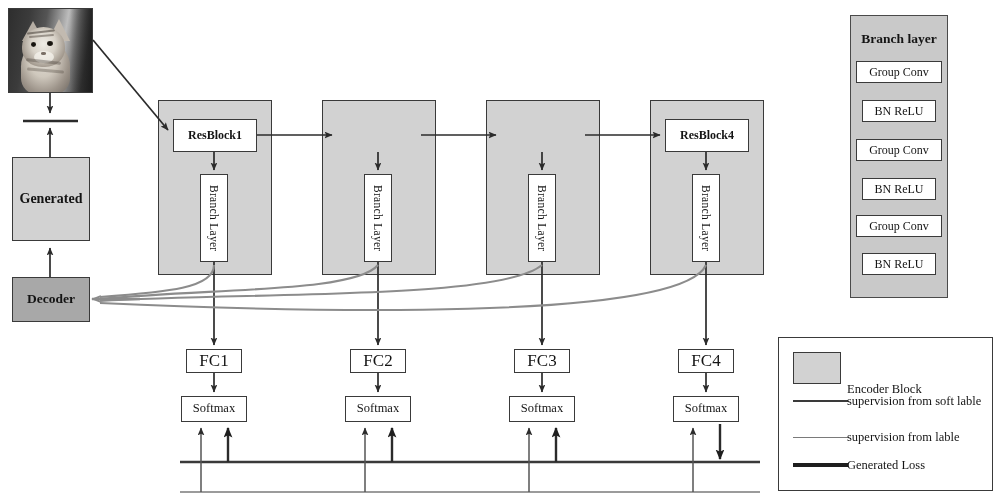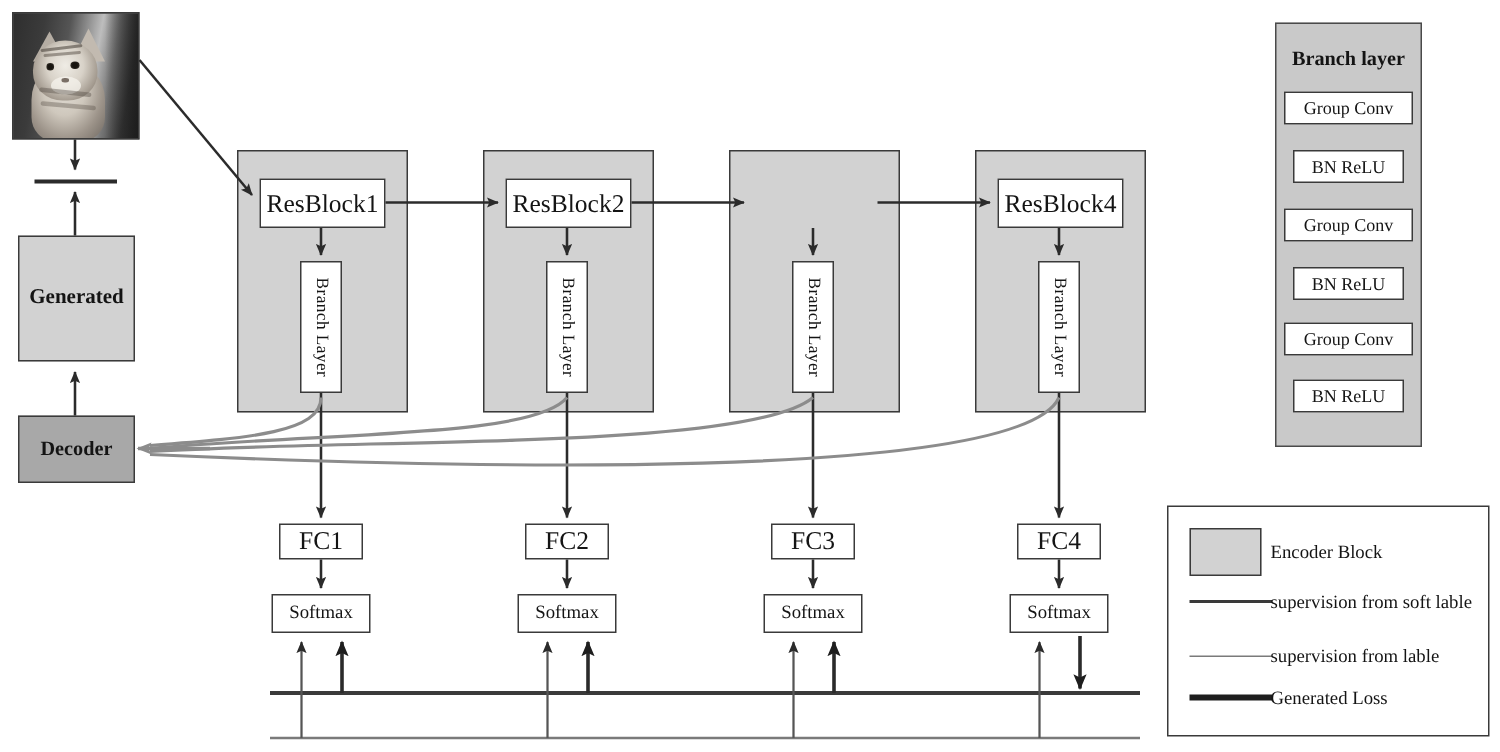--- a/index.html
+++ b/index.html
@@ -14,21 +14,21 @@
   
   .box{position:absolute;box-sizing:border-box;display:flex;align-items:center;justify-content:center;
        line-height:1.05;}
   .encoder-block{background:#d2d2d2;border:1.6px solid #3a3a3a;}
   .white-box{background:#ffffff;border:1.6px solid #3a3a3a;}
   .gen-box{background:#d2d2d2;border:1.8px solid #3a3a3a;}
   .dec-box{background:#a8a8a8;border:1.8px solid #3a3a3a;}
   .panel{background:#c9c9c9;border:1.6px solid #4a4a4a;}
   .legend-panel{background:#ffffff;border:1.6px solid #3a3a3a;}
 
-  .resblock{font-weight:normal;font-size:17px;color:#141414;}
+  .resblock{font-weight:bold;font-size:12px;color:#141414;}
   .branchlayer{font-size:11.5px;color:#141414;writing-mode:vertical-rl;text-orientation:mixed;
                 letter-spacing:0.3px;}
   .fc{font-size:17px;color:#141414;}
   .softmax{font-size:12.5px;color:#141414;}
   .genlabel{font-weight:bold;font-size:14px;color:#141414;}
   .declabel{font-weight:bold;font-size:13.5px;color:#141414;}
   .panel-title{position:absolute;width:100%;text-align:center;font-weight:bold;font-size:13.5px;color:#141414;}
   .stack-box{font-size:12px;color:#141414;}
   .legend-text{position:absolute;font-size:12.5px;color:#141414;white-space:nowrap;}
   .legend-swatch{position:absolute;background:#d2d2d2;border:1.6px solid #3a3a3a;box-sizing:border-box;}
@@ -89,21 +89,20 @@
 
   <div class="box dec-box declabel" style="left:12px;top:277px;width:78px;height:45px;">Decoder</div>
 
   <div class="box gen-box genlabel" style="left:12px;top:157px;width:78px;height:84px;">Generated</div>
 
   <div class="box encoder-block" style="left:158px;top:100px;width:114px;height:175px;"></div>
   <div class="box white-box resblock" style="left:173px;top:119px;width:84px;height:33px;">ResBlock1</div>
   <div class="box white-box branchlayer" style="left:200px;top:174px;width:28px;height:88px;">Branch Layer</div>
 
   <div class="box encoder-block" style="left:322px;top:100px;width:114px;height:175px;"></div>
-  <div class="box white-box resblock" style="left:337px;top:119px;width:84px;height:33px;">ResBlock2</div>
   <div class="box white-box branchlayer" style="left:364px;top:174px;width:28px;height:88px;">Branch Layer</div>
 
   <div class="box encoder-block" style="left:486px;top:100px;width:114px;height:175px;"></div>
   <div class="box white-box branchlayer" style="left:528px;top:174px;width:28px;height:88px;">Branch Layer</div>
 
   <div class="box encoder-block" style="left:650px;top:100px;width:114px;height:175px;"></div>
   <div class="box white-box resblock" style="left:665px;top:119px;width:84px;height:33px;">ResBlock4</div>
   <div class="box white-box branchlayer" style="left:692px;top:174px;width:28px;height:88px;">Branch Layer</div>
 
   <div class="box white-box fc" style="left:186px;top:349px;width:56px;height:24px;">FC1</div>
@@ -122,21 +121,21 @@
   <div class="box white-box stack-box" style="left:856px;top:61px;width:86px;height:22px;">Group Conv</div>
   <div class="box white-box stack-box" style="left:862px;top:100px;width:74px;height:22px;">BN  ReLU</div>
   <div class="box white-box stack-box" style="left:856px;top:139px;width:86px;height:22px;">Group Conv</div>
   <div class="box white-box stack-box" style="left:862px;top:178px;width:74px;height:22px;">BN  ReLU</div>
   <div class="box white-box stack-box" style="left:856px;top:215px;width:86px;height:22px;">Group Conv</div>
   <div class="box white-box stack-box" style="left:862px;top:253px;width:74px;height:22px;">BN  ReLU</div>
 
   <div class="box legend-panel" style="left:778px;top:337px;width:215px;height:154px;"></div>
 
   <div class="legend-swatch" style="left:793px;top:352px;width:48px;height:32px;"></div>
-  <div class="legend-text" style="left:847px;top:361px;">Encoder Block</div>
+  <div class="legend-text" style="left:847px;top:382px;">Encoder Block</div>
 
   <div class="legend-rule" style="left:793px;top:400px;width:55px;height:2.4px;background:#3a3a3a;"></div>
   <div class="legend-text" style="left:847px;top:394px;">supervision from soft lable</div>
 
   <div class="legend-rule" style="left:793px;top:437px;width:55px;height:1.2px;background:#7a7a7a;"></div>
   <div class="legend-text" style="left:847px;top:430px;">supervision from lable</div>
 
   <div class="legend-rule" style="left:793px;top:463px;width:55px;height:3.6px;background:#1e1e1e;"></div>
   <div class="legend-text" style="left:847px;top:458px;">Generated Loss</div>
 

